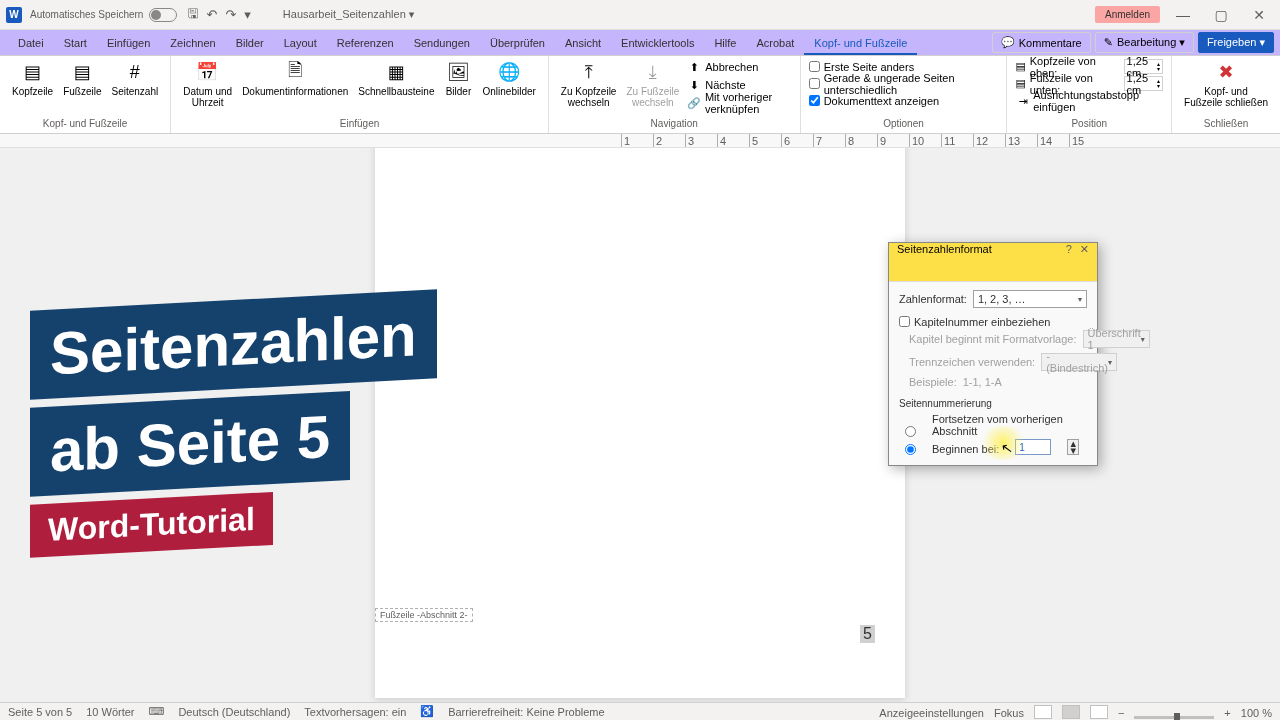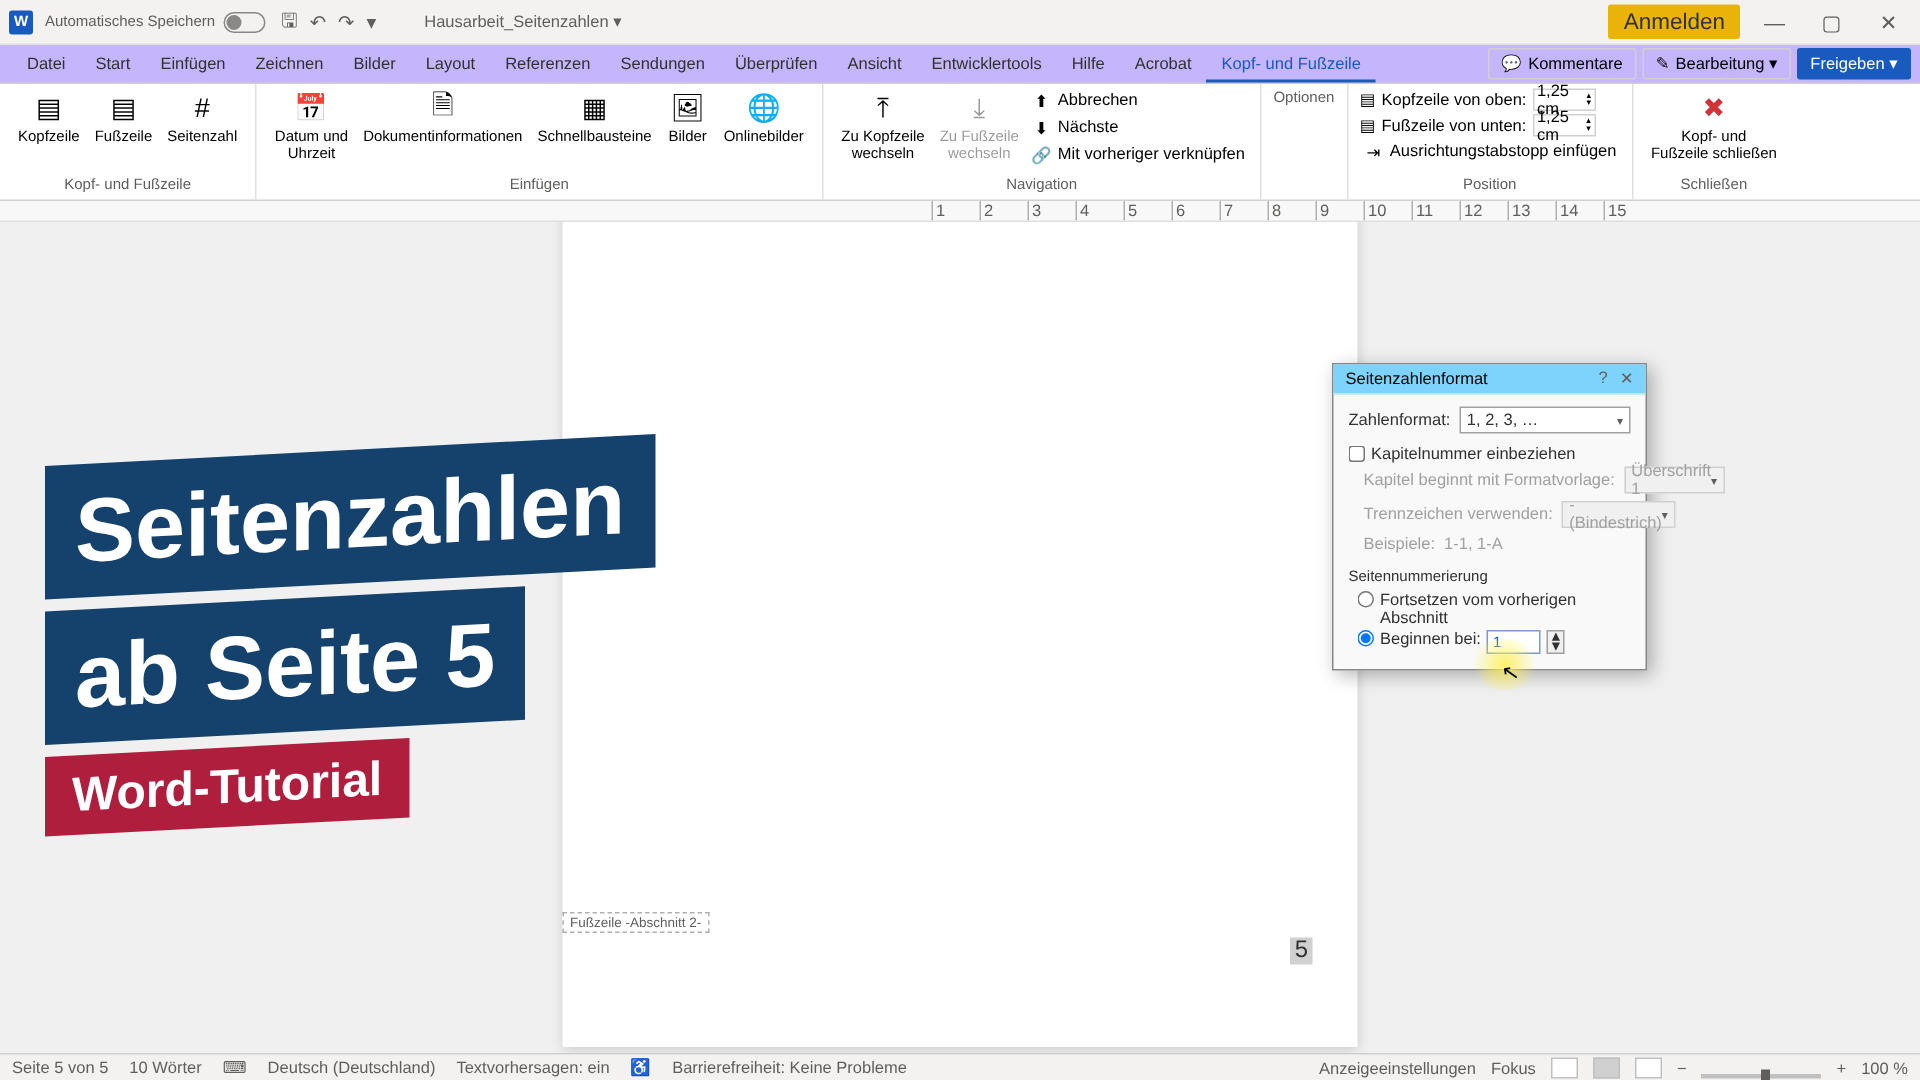--- a/index.html
+++ b/index.html
@@ -8,21 +8,21 @@
 .titlebar .word-icon{width:16px;height:16px;background:#185abd;color:#fff;font-weight:bold;font-size:10px;display:flex;align-items:center;justify-content:center;border-radius:2px;margin-right:8px}
 .titlebar .autosave{font-size:10px;color:#605e5c;margin-right:6px}
 .titlebar .toggle{width:28px;height:14px;border:1px solid #8a8886;border-radius:7px;position:relative;margin-right:10px}
 .titlebar .toggle::after{content:"";position:absolute;left:1px;top:1px;width:10px;height:10px;background:#8a8886;border-radius:50%}
 .titlebar .qat{display:flex;gap:8px;align-items:center;color:#605e5c}
 .titlebar .qat span{font-size:13px;cursor:pointer}
 .titlebar .doc-title{margin-left:32px;color:#605e5c;font-size:11px}
 .titlebar .search{position:absolute;left:50%;transform:translateX(-50%);width:300px;height:22px;border:1px solid #d2d0ce;border-radius:3px;display:flex;align-items:center;padding:0 8px;color:#605e5c;background:#fff}
 .titlebar .search::before{content:"🔍";font-size:10px;margin-right:6px}
 .titlebar .right{margin-left:auto;display:flex;align-items:center;gap:8px}
-.titlebar .signin{background:#eab308;color:#323130;padding:3px 10px;font-size:15px;border-radius:2px}
+.titlebar .signin{background:#fca5a5;color:#323130;padding:3px 10px;font-size:10px;border-radius:2px}
 .titlebar .winbtn{width:30px;text-align:center;color:#605e5c;font-size:14px}
 .tabs{height:26px;display:flex;align-items:flex-end;padding-left:8px;border-bottom:1px solid #d2d0ce;background:#c4b5fd}
 .tabs .tab{padding:6px 10px;font-size:11px;color:#323130;cursor:pointer}
 .tabs .tab.active{color:#185abd;border-bottom:2px solid #185abd;padding-bottom:4px}
 .tabs .right-btns{margin-left:auto;display:flex;gap:4px;padding-right:6px;padding-bottom:2px}
 .tabs .rbtn{border:1px solid #d2d0ce;padding:3px 8px;font-size:10px;display:flex;align-items:center;gap:4px;border-radius:2px}
 .tabs .rbtn.share{background:#185abd;color:#fff;border-color:#185abd}
 .ribbon{height:78px;background:#fff;border-bottom:1px solid #d2d0ce;display:flex}
 .rgroup{border-right:1px solid #e1dfdd;padding:2px 8px;display:flex;flex-direction:column;justify-content:space-between}
 .rgroup .items{display:flex;gap:2px}
@@ -46,31 +46,31 @@
 .footer-area{position:absolute;bottom:45px;left:0;right:0;height:35px}
 .footer-tag{position:absolute;left:0;top:-10px;font-size:9px;color:#605e5c;background:#fff;border:1px dashed #b0b0b0;padding:1px 4px}
 .page-num{position:absolute;right:30px;bottom:10px;font-size:16px;color:#323130;background:#d0d0d0;padding:0 3px}
 .overlay-title{position:absolute;left:30px;top:300px;pointer-events:none}
 .skew{transform:skewY(-3deg);margin-bottom:8px}
 .skew .bar{background:#14426d;color:#fff;font-weight:bold;padding:10px 20px;display:inline-block}
 .skew.line1 .bar{font-size:60px}
 .skew.line2 .bar{font-size:60px}
 .skew.line3 .bar{background:#b01e3e;font-size:32px;padding:8px 18px}
 .dialog{position:absolute;left:888px;top:242px;width:210px;background:#f9f9f9;border:1px solid #888;box-shadow:3px 3px 12px rgba(0,0,0,0.3)}
-.dialog .dtitle{height:20px;display:flex;align-items:center;padding:0 8px;font-size:11px;background:#7dd3fc;border-bottom:1px solid #e1dfdd}
+.dialog .dtitle{height:39px;display:flex;align-items:flex-start;padding:0 8px;font-size:11px;background:#fde047;border-bottom:1px solid #e1dfdd}
 .dialog .dtitle .dclose{margin-left:auto;display:flex;gap:8px;color:#605e5c}
 .dialog .dbody{padding:8px 10px;font-size:10px;color:#323130}
 .drow{display:flex;align-items:center;margin-bottom:5px;gap:6px}
 .drow label{flex:0 0 auto}
 .drow .dcombo{flex:1;height:18px;border:1px solid #a0a0a0;background:#fff;padding:0 4px;display:flex;align-items:center;justify-content:space-between;font-size:10px}
 .drow .dcombo::after{content:"▾";font-size:8px;color:#605e5c}
 .drow.disabled{color:#a0a0a0}
 .drow.disabled .dcombo{background:#f0f0f0;border-color:#d0d0d0}
 .dsection{margin-top:10px;margin-bottom:4px;font-size:10px}
-.dradio{display:flex;align-items:flex-start;gap:4px;margin:2px 0 2px 6px;font-size:10px}
+.dradio{display:flex;align-items:flex-end;gap:16px;margin:2px 0 2px 6px;font-size:10px}
 .dradio input{width:11px;height:11px}
 .dspin{width:36px;height:16px;border:1px solid #7a99c8;background:#fff;padding:0 3px;font-size:10px;color:#185abd;display:inline-flex;align-items:center}
 .dspinbtns{display:inline-flex;flex-direction:column;border:1px solid #a0a0a0;height:16px;width:12px;font-size:6px;line-height:7px;text-align:center;background:#f0f0f0}
 .dbuttons{display:flex;justify-content:flex-end;gap:6px;padding:8px 10px}
 .dbtn{width:56px;height:20px;border:1px solid #a0a0a0;background:#fdfdfd;font-size:10px;display:flex;align-items:center;justify-content:center;cursor:pointer}
 .dbtn.ok{position:relative}
 .highlight{position:absolute;width:50px;height:34px;background:radial-gradient(circle,rgba(255,240,80,0.85) 0%,rgba(255,240,80,0) 70%);left:978px;top:426px;pointer-events:none;border-radius:50%}
 .cursor{position:absolute;left:1001px;top:440px;font-size:14px;pointer-events:none;transform:rotate(-10deg)}
 .statusbar{position:absolute;bottom:0;left:0;right:0;height:18px;background:#f3f2f1;border-top:1px solid #d2d0ce;display:flex;align-items:center;padding:0 8px;font-size:10px;color:#605e5c;gap:14px}
 .statusbar .right{margin-left:auto;display:flex;align-items:flex-end;gap:10px}
@@ -198,20 +198,34 @@
           </div>
         <div class="rbtn-sm">
             <span class="ico">🔗</span>
             <span>Mit vorheriger verknüpfen</span>
           </div>
       </div>
     </div>
     <div class="label">Navigation</div>
   </div>
   <div class="rgroup">
+    <div class="vstack">
+      <label class="chk">
+          <input type="checkbox" style="">
+          <span>Erste Seite anders</span>
+        </label>
+      <label class="chk">
+          <input type="checkbox" style="">
+          <span>Gerade &amp; ungerade Seiten unterschiedlich</span>
+        </label>
+      <label class="chk">
+          <input type="checkbox" checked="" style="">
+          <span>Dokumenttext anzeigen</span>
+        </label>
+    </div>
     <div class="label">Optionen</div>
   </div>
   <div class="rgroup">
     <div class="vstack">
       <div class="pos-row">
           <span>▤</span>
           <span>Kopfzeile von oben:</span>
           <div class="spin">
             <span>1,25 cm</span>
           </div>

